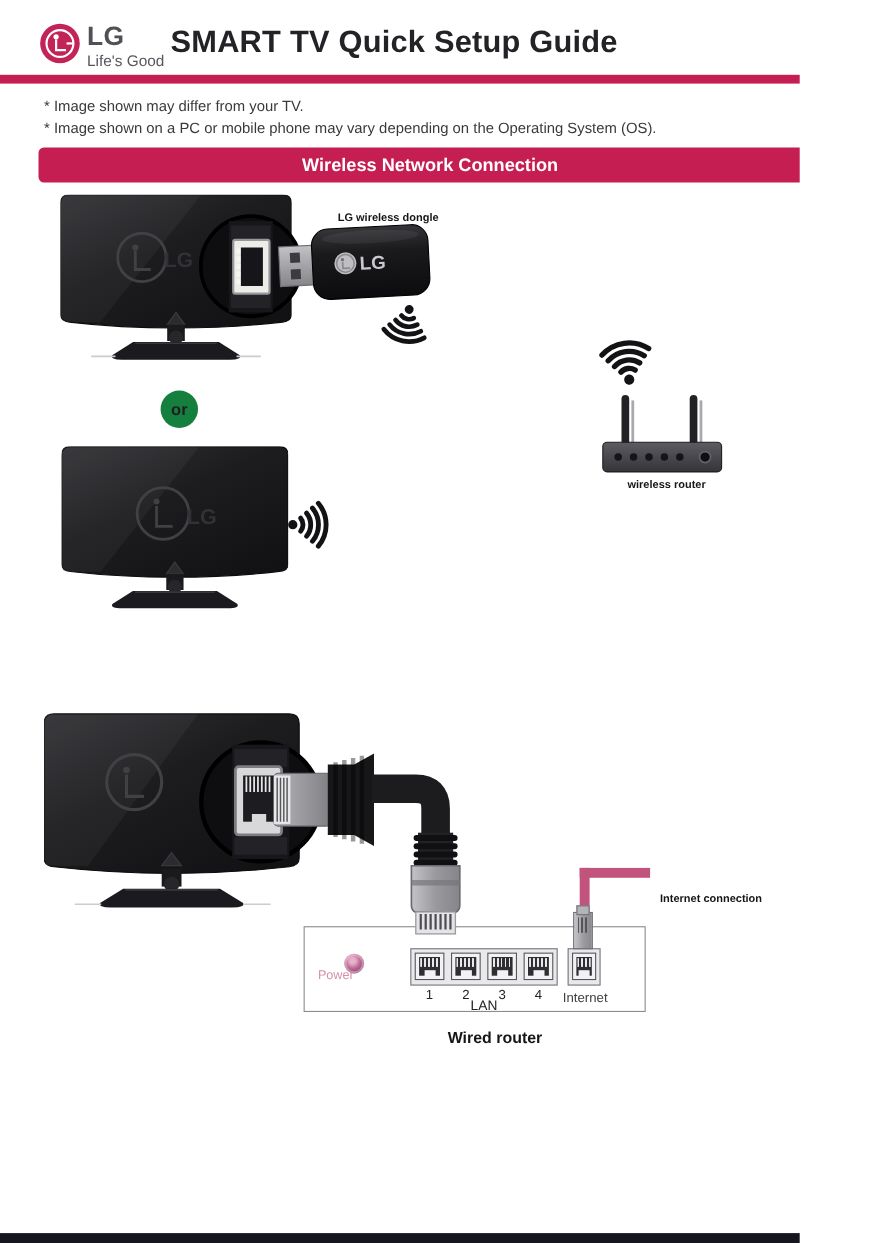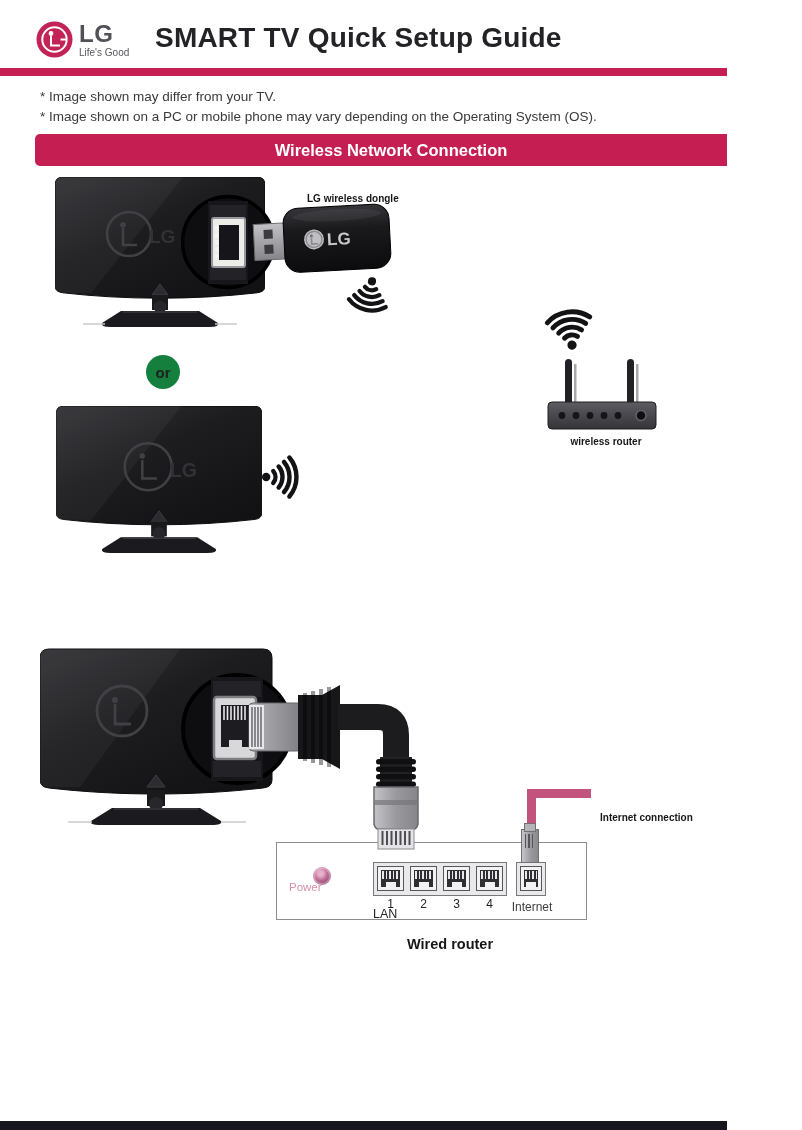--- a/index.html
+++ b/index.html
@@ -1,21 +1,21 @@
 <!DOCTYPE html>
 <html><head>
 <meta charset="utf-8">
 <style>
   html,body{margin:0;padding:0;background:#fff;}
   .page{position:relative;width:727px;height:1130px;background:#fff;overflow:hidden;
         font-family:"Liberation Sans",sans-serif;color:#222;}
   .abs{position:absolute;}
   
   .brand-lg{font-size:24px;font-weight:bold;color:#505056;letter-spacing:.5px;line-height:24px;}
-  .brand-tag{font-size:10px;color:#56565c;margin-top:1px;}
+  .brand-tag{font-size:14px;color:#56565c;margin-top:1px;}
   .page-title{font-size:28px;font-weight:bold;color:#232327;letter-spacing:.2px;white-space:nowrap;}
   .header-rule{left:0;top:68px;width:802px;height:8px;background:#c41e53;}
   .notes{left:40px;top:87px;font-size:13.5px;line-height:19.5px;color:#3a3a3a;}
   
   .banner{left:35px;width:712px;height:32px;background:#c41e53;border-radius:5px;
           color:#fff;font-size:16.5px;font-weight:bold;display:flex;align-items:center;justify-content:center;}
   .lang-tab{left:763px;top:219px;width:30px;height:90px;background:#c41e53;border-radius:6px;
             color:#fff;font-size:11.5px;font-weight:bold;letter-spacing:1.2px;
             writing-mode:vertical-rl;display:flex;align-items:center;justify-content:center;}
   .illu-label{font-size:10px;font-weight:bold;color:#161616;white-space:nowrap;}
@@ -28,21 +28,21 @@
              box-shadow:inset 0 0 0 2px rgba(255,255,255,.35);}
   .power-label{left:12px;top:38px;width:66px;text-align:left;font-size:11.5px;color:#d492ac;}
   .lan-box{left:96px;top:19px;width:134px;height:34px;border:1.5px solid #77777c;background:#e9e9eb;box-sizing:border-box;}
   .inet-box{left:239px;top:19px;width:30px;height:34px;border:1.5px solid #77777c;background:#e9e9eb;box-sizing:border-box;}
   .rj45{position:absolute;background:#f2f2f4;border:1.6px solid #55555a;box-sizing:border-box;}
   .rj45 i{position:absolute;left:3px;right:3px;top:3px;bottom:3px;background:#2e2e33;}
   .rj45 i::before{content:"";position:absolute;left:1px;right:1px;top:1px;height:8px;
         background:repeating-linear-gradient(90deg,#e9e9eb 0 1.6px,rgba(0,0,0,0) 1.6px 3.6px);}
   .rj45 i::after{content:"";position:absolute;left:50%;transform:translateX(-50%);bottom:-1px;width:10px;height:6px;background:#f2f2f4;}
   .port-num{position:absolute;top:54px;width:27px;text-align:center;font-size:12px;color:#232323;}
-  .lan-label{left:96px;top:64px;width:134px;font-size:12.5px;color:#232323;}
+  .lan-label{left:96px;top:64px;width:134px;text-align:center;font-size:12.5px;color:#232323;}
   .inet-label{left:221px;top:57px;width:68px;text-align:center;font-size:12px;color:#404040;}
   .pink{background:#c2537d;z-index:3;}
   .inet-plug{left:521px;top:829px;width:18px;height:34px;z-index:3;border:1.5px solid #6f6f74;box-sizing:border-box;
              background:linear-gradient(90deg,#c6c6ca,#9a9a9e 55%,#8a8a8e);}
   .inet-plug::before{content:"";position:absolute;left:2px;right:2px;top:-7px;height:7px;background:#b4b4b8;border:1px solid #6f6f74;}
   .inet-plug::after{content:"";position:absolute;left:3px;right:3px;top:4px;height:14px;
              background:repeating-linear-gradient(90deg,#55555a 0 1.5px,rgba(0,0,0,0) 1.5px 3.5px);}
   .footer-bar{left:0;top:1121px;width:802px;height:9px;background:#16161e;}
   svg text{font-family:"Liberation Sans",sans-serif;}
 </style>

